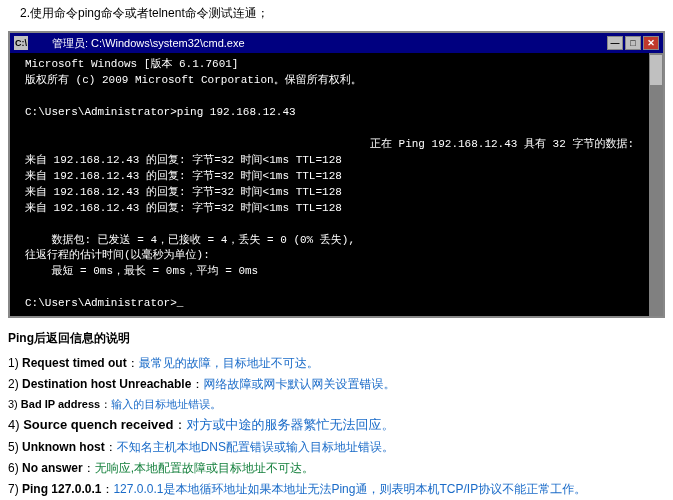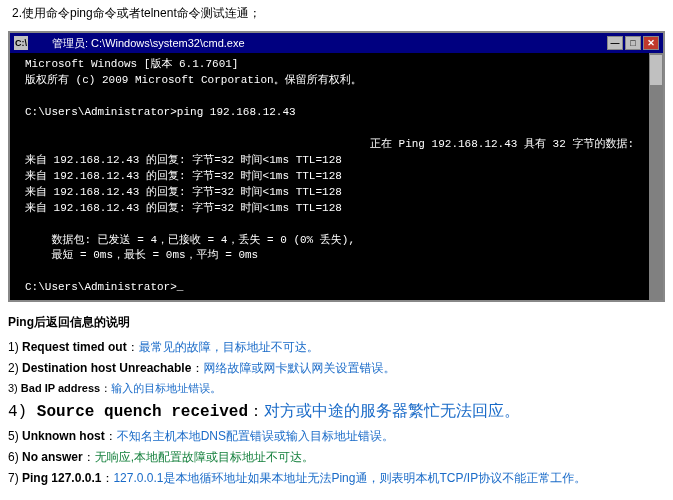--- a/index.html
+++ b/index.html
@@ -8,21 +8,21 @@
       min-height: 500px;
       background: #fff;
       font-family: 'SimSun', 'Microsoft YaHei', sans-serif;
       font-size: 12px;
       color: #000;
     }
 
     .top-instruction {
       font-size: 12px;
       color: #000;
-      padding: 4px 8px 4px 12px;
+      padding: 4px 8px 4px 20px;
       line-height: 1.6;
     }
 
     .cmd-window {
       margin: 4px 8px;
       border: 2px solid #888;
       background: #000080;
     }
 
     .cmd-titlebar {
@@ -162,34 +162,35 @@
         <div style="color: rgb(192, 192, 192); white-space: pre;">&nbsp;</div>
         <div style="color: rgb(255, 255, 255); white-space: pre;">C:\Users\Administrator&gt;ping 192.168.12.43</div>
         <div style="color: rgb(192, 192, 192); white-space: pre;">&nbsp;</div>
         <div style="color: rgb(255, 255, 255); white-space: pre; text-align: right;">正在 Ping 192.168.12.43 具有 32 字节的数据:</div>
         <div style="color: rgb(255, 255, 255); white-space: pre;">来自 192.168.12.43 的回复: 字节=32 时间&lt;1ms TTL=128</div>
         <div style="color: rgb(255, 255, 255); white-space: pre;">来自 192.168.12.43 的回复: 字节=32 时间&lt;1ms TTL=128</div>
         <div style="color: rgb(255, 255, 255); white-space: pre;">来自 192.168.12.43 的回复: 字节=32 时间&lt;1ms TTL=128</div>
         <div style="color: rgb(255, 255, 255); white-space: pre;">来自 192.168.12.43 的回复: 字节=32 时间&lt;1ms TTL=128</div>
         <div style="color: rgb(192, 192, 192); white-space: pre;">&nbsp;</div>
         <div style="color: rgb(255, 255, 255); white-space: pre;">    数据包: 已发送 = 4，已接收 = 4，丢失 = 0 (0% 丢失),</div>
+        <div style="color: rgb(255, 255, 255); white-space: pre;">往返行程的估计时间(以毫秒为单位):</div>
         <div style="color: rgb(255, 255, 255); white-space: pre;">    最短 = 0ms，最长 = 0ms，平均 = 0ms</div>
         <div style="color: rgb(192, 192, 192); white-space: pre;">&nbsp;</div>
         <div style="color: rgb(255, 255, 255); white-space: pre;">C:\Users\Administrator&gt;_</div>
       </div>
     <div class="cmd-scrollbar">
       <div class="cmd-scrollbar-thumb"></div>
     </div>
   </div>
 </div>
 
 <div class="below-cmd">
   <div class="section-title">Ping后返回信息的说明</div>
   <div id="info-list">
       <div style="line-height: 1.75; font-size: 12px;"><span>1) </span><span style="font-weight: bold;">Request timed out</span><span>：</span><span style="color: rgb(26, 107, 200);">最常见的故障，目标地址不可达。</span></div>
       <div style="line-height: 1.75; font-size: 12px;"><span>2) </span><span style="font-weight: bold;">Destination host Unreachable</span><span>：</span><span style="color: rgb(26, 107, 200);">网络故障或网卡默认网关设置错误。</span></div>
       <div style="line-height: 1.75; font-size: 11px;"><span>3) </span><span style="font-weight: bold;">Bad IP address</span><span>：</span><span style="color: rgb(26, 107, 200);">输入的目标地址错误。</span></div>
-      <div style="line-height: 1.75; font-size: 16px; font-family: Liberation Mono, monospace;"><span>4) </span><span style="font-weight: bold;">Source quench received</span><span>：</span><span style="color: rgb(26, 107, 200);">对方或中途的服务器繁忙无法回应。</span></div>
+      <div style="line-height: 1.75; font-size: 13px;"><span>4) </span><span style="font-weight: bold;">Source quench received</span><span>：</span><span style="color: rgb(26, 107, 200);">对方或中途的服务器繁忙无法回应。</span></div>
       <div style="line-height: 1.75; font-size: 12px;"><span>5) </span><span style="font-weight: bold;">Unknown host</span><span>：</span><span style="color: rgb(26, 107, 200);">不知名主机本地DNS配置错误或输入目标地址错误。</span></div>
       <div style="line-height: 1.75; font-size: 12px;"><span>6) </span><span style="font-weight: bold;">No answer</span><span>：</span><span style="color: #15803d;">无响应,本地配置故障或目标地址不可达。</span></div>
       <div style="line-height: 1.75; font-size: 12px;"><span>7) </span><span style="font-weight: bold;">Ping 127.0.0.1</span><span>：</span><span style="color: rgb(26, 107, 200);">127.0.0.1是本地循环地址如果本地址无法Ping通，则表明本机TCP/IP协议不能正常工作。</span></div>
     </div>
 </div>
 
 </body></html>

